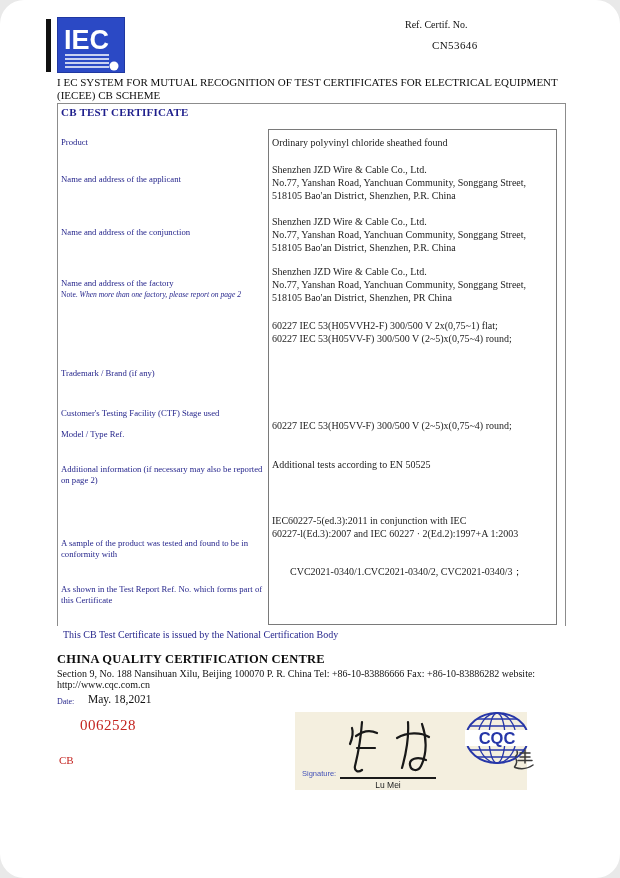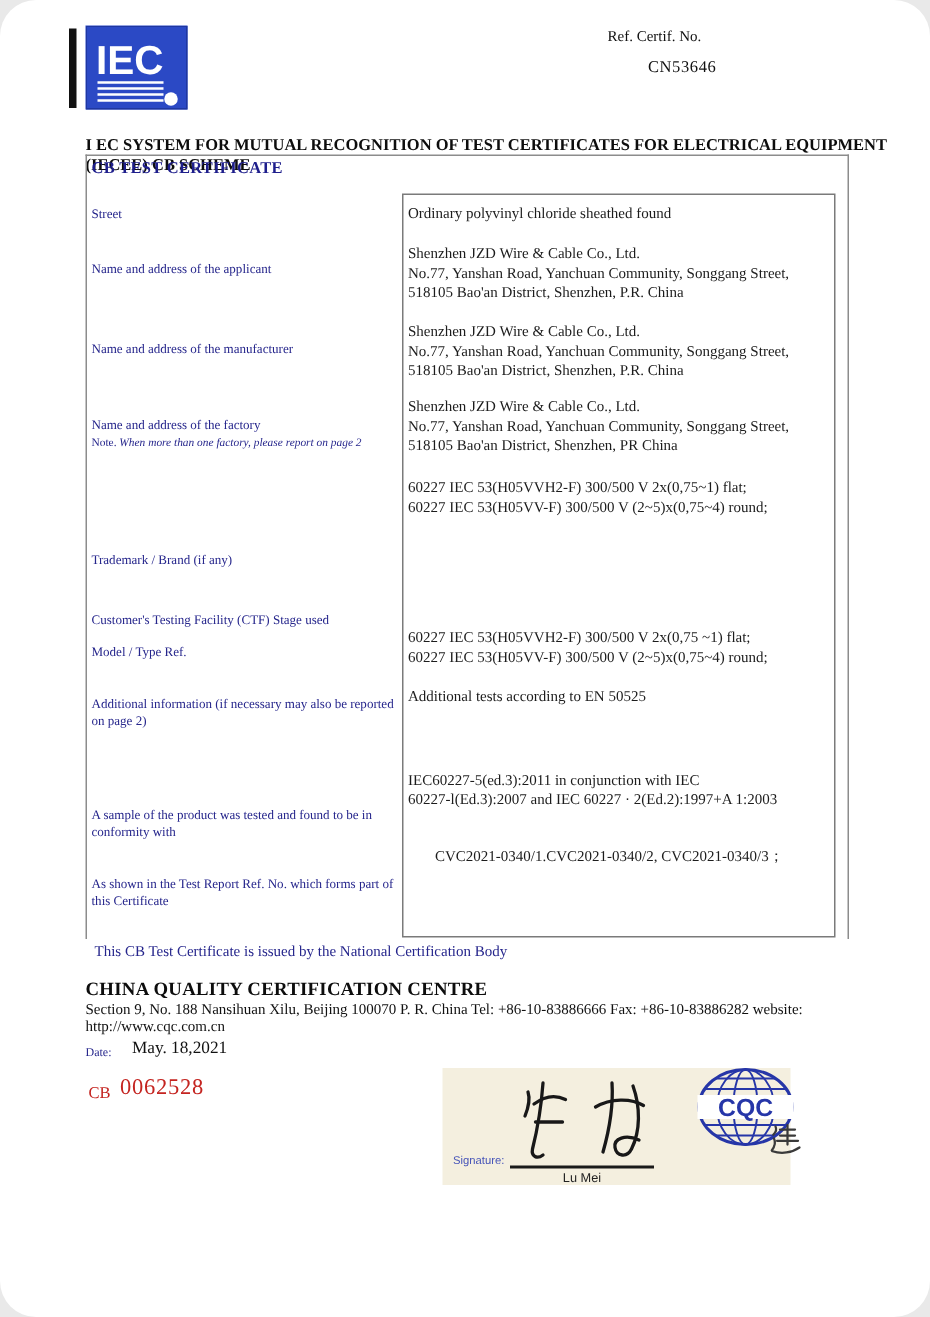--- a/index.html
+++ b/index.html
@@ -8,37 +8,37 @@
     font-family:"Liberation Serif", serif;color:#1c1c1c;overflow:hidden;
     margin:0 auto;
     border-radius:24px;
   }
   .abs{position:absolute;}
   
   .iec-bar{left:46px;top:19px;width:5px;height:53px;background:#111;}
   .iec-logo{left:57px;top:17px;width:68px;height:56px;background:#2b49c5;box-shadow:inset 0 0 0 1px #1f37a0;}
   .ref-label{left:405px;top:19px;font-size:10px;color:#111;}
   .ref-no{left:413px;top:39px;font-size:11px;color:#111;letter-spacing:.4px;margin-left:19px;}
-  .scheme{left:57px;top:76px;width:545px;font-weight:bold;font-size:11px;line-height:13px;color:#0d0d0d;margin-top:15px;}
+  .scheme{left:57px;top:76px;width:545px;font-weight:normal;font-size:11px;line-height:13px;color:#0d0d0d;}
   
   .outer-box{left:57px;top:103px;width:507px;height:522px;border:1px solid #8c8c8c;border-bottom:none;}
   .cert-title{left:61px;top:106px;font-size:11px;font-weight:bold;color:#1e1e8c;letter-spacing:.2px;}
   .inner-box{left:268px;top:129px;width:287px;height:494px;border:1px solid #7a7a7a;background:#fff;}
   .lbl{left:61px;width:205px;font-size:8.7px;line-height:11px;color:#26268c;}
   .note-line{left:61px;width:205px;font-size:7.6px;color:#26268c;}
   .note-line .it{font-style:italic;}
   .val{left:272px;width:280px;font-size:10px;line-height:13px;color:#1c1c1c;}
   .val div{white-space:nowrap;}
   
   .issuer-note{left:63px;top:629px;font-size:10px;color:#26268c;}
   .org-name{left:57px;top:652px;font-size:12.5px;font-weight:bold;color:#0d0d0d;letter-spacing:.2px;}
   .org-contact{left:57px;top:668px;width:540px;font-size:10px;color:#111;}
   .date-label{left:57px;top:697px;font-size:8px;color:#26268c;}
   .date-value{left:88px;top:693px;font-size:11.5px;color:#111;}
-  .cb-prefix{left:59px;top:723px;font-size:11px;color:#c42420;font-family:Liberation Serif, serif;}
+  .cb-prefix{left:59px;top:754px;font-size:11px;color:#c42420;font-family:Liberation Serif, serif;}
   .cb-number{left:80px;top:717px;font-size:15px;color:#c42420;letter-spacing:.5px;}
   .sig-area{left:295px;top:712px;width:232px;height:78px;background:#f4efdf;}
   .sig-label{left:302px;top:769px;font-size:7.5px;color:#4553b8;font-family:"Liberation Sans",sans-serif;}
   .sig-line{left:340px;top:777px;width:96px;height:2px;background:#1a1a1a;}
   .sig-name{left:340px;top:780px;width:96px;text-align:center;font-size:8.5px;color:#222;font-family:"Liberation Sans",sans-serif;}
   .sig-draw{left:342px;top:714px;}
   .cqc-logo{left:464px;top:711px;}
   .seal-draw{left:513px;top:748px;}
 </style>
 </head>
@@ -63,23 +63,23 @@
   <div class="abs ref-no">CN53646</div>
   <div class="abs scheme">
     <div>I EC SYSTEM FOR MUTUAL RECOGNITION OF TEST CERTIFICATES FOR ELECTRICAL EQUIPMENT</div>
     <div>(IECEE) CB SCHEME</div>
   </div>
 
   <div class="abs outer-box"></div>
   <div class="abs cert-title">CB TEST CERTIFICATE</div>
   <div class="abs inner-box"></div>
 
-  <div class="abs lbl" style="top:137px">Street</div>
+  <div class="abs lbl" style="top:137px">Product</div>
   <div class="abs lbl" style="top:174px">Name and address of the applicant</div>
-  <div class="abs lbl" style="top:227px">Name and address of the manufacturer</div>
+  <div class="abs lbl" style="top:227px">Name and address of the conjunction</div>
   <div class="abs lbl" style="top:278px">Name and address of the factory</div>
   <div class="abs note-line" style="top:290px">
     <span>Note.</span>
     <span class="it">When more than one factory, please report on page 2</span>
   </div>
   <div class="abs lbl" style="top:368px">Trademark / Brand (if any)</div>
   <div class="abs lbl" style="top:408px">Customer's Testing Facility (CTF) Stage used</div>
   <div class="abs lbl" style="top:429px">Model / Type Ref.</div>
   <div class="abs lbl" style="top:464px">Additional information (if necessary may also be reported on page 2)</div>
   <div class="abs lbl" style="top:538px">A sample of the product was tested and found to be in conformity with</div>
@@ -101,21 +101,20 @@
   <div class="abs val" style="top:265px">
     <div>Shenzhen JZD Wire &amp; Cable Co., Ltd.</div>
     <div>No.77, Yanshan Road, Yanchuan Community, Songgang Street,</div>
     <div>518105 Bao'an District, Shenzhen, PR China</div>
   </div>
   <div class="abs val" style="top:319px">
     <div>60227 IEC 53(H05VVH2-F) 300/500 V 2x(0,75~1) flat;</div>
     <div>60227 IEC 53(H05VV-F) 300/500 V (2~5)x(0,75~4) round;</div>
   </div>
   <div class="abs val" style="top:419px">
-    <div>60227 IEC 53(H05VVH2-F) 300/500 V 2x(0,75 ~1) flat;</div>
     <div>60227 IEC 53(H05VV-F) 300/500 V (2~5)x(0,75~4) round;</div>
   </div>
   <div class="abs val" style="top:458px">
     <div>Additional tests according to EN 50525</div>
   </div>
   <div class="abs val" style="top:514px">
     <div>IEC60227-5(ed.3):2011 in conjunction with IEC</div>
     <div>60227-l(Ed.3):2007 and IEC 60227 · 2(Ed.2):1997+A 1:2003</div>
   </div>
   <div class="abs val" style="top:565px;left:290px">

